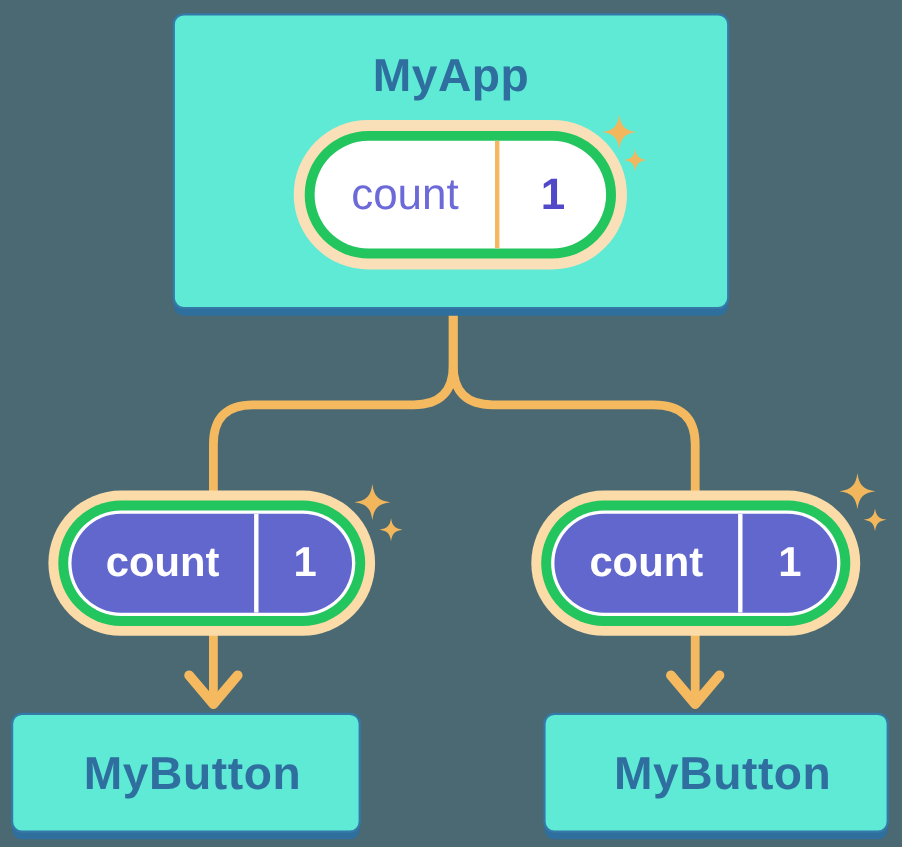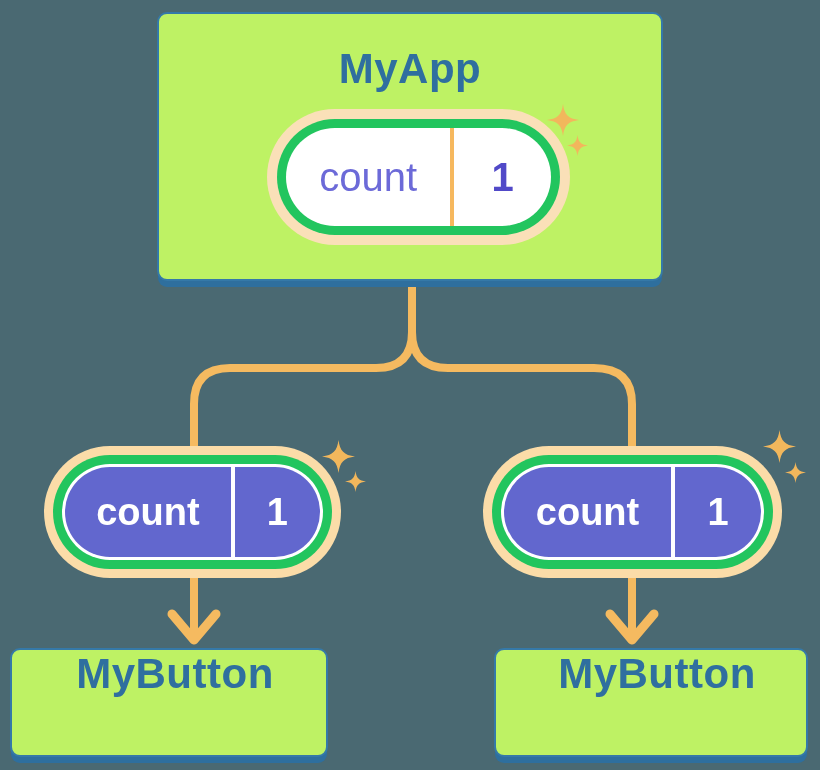--- a/index.html
+++ b/index.html
@@ -8,38 +8,38 @@
     background: #4A6972;
     font-family: "Liberation Sans", sans-serif;
     overflow: hidden;
   }
   .stage { position: relative; width: 820px; height: 770px; }
   .connectors { position: absolute; left: 0; top: 0; width: 820px; height: 770px; }
 
   
   .card {
     position: absolute;
-    background: #bef264;
+    background: #5eead4;
     border: 2px solid #3579A8;
     border-radius: 10px;
     box-shadow: 0 7px 0 -1px #2E6F9E;
     box-sizing: border-box;
   }
   .card-root { left: 157px; top: 12px; width: 506px; height: 269px; }
   .card-child-left  { left: 10px;  top: 648px; width: 318px; height: 109px; }
   .card-child-right { left: 494px; top: 648px; width: 314px; height: 109px; }
   .card-title {
     text-align: center;
     color: #2F6F9F;
     font-weight: 700;
     font-size: 42px;
     letter-spacing: 0.5px;
   }
   .card-root .card-title { margin-top: 31px; }
-  .card-child-left, .card-child-right { display: flex; justify-content: center; padding-left: 12px; }
+  .card-child-left, .card-child-right { display: flex; align-items: center; justify-content: center; padding-left: 12px; }
 
   
   .pill-glow {
     position: absolute;
     border-radius: 999px;
     box-sizing: border-box;
     background: #FBDCA8;
     padding: 10px;
   }
   .pill-state-glow { left: 267px; top: 109px; width: 303px; height: 136px; background: #FAE0B8; }

